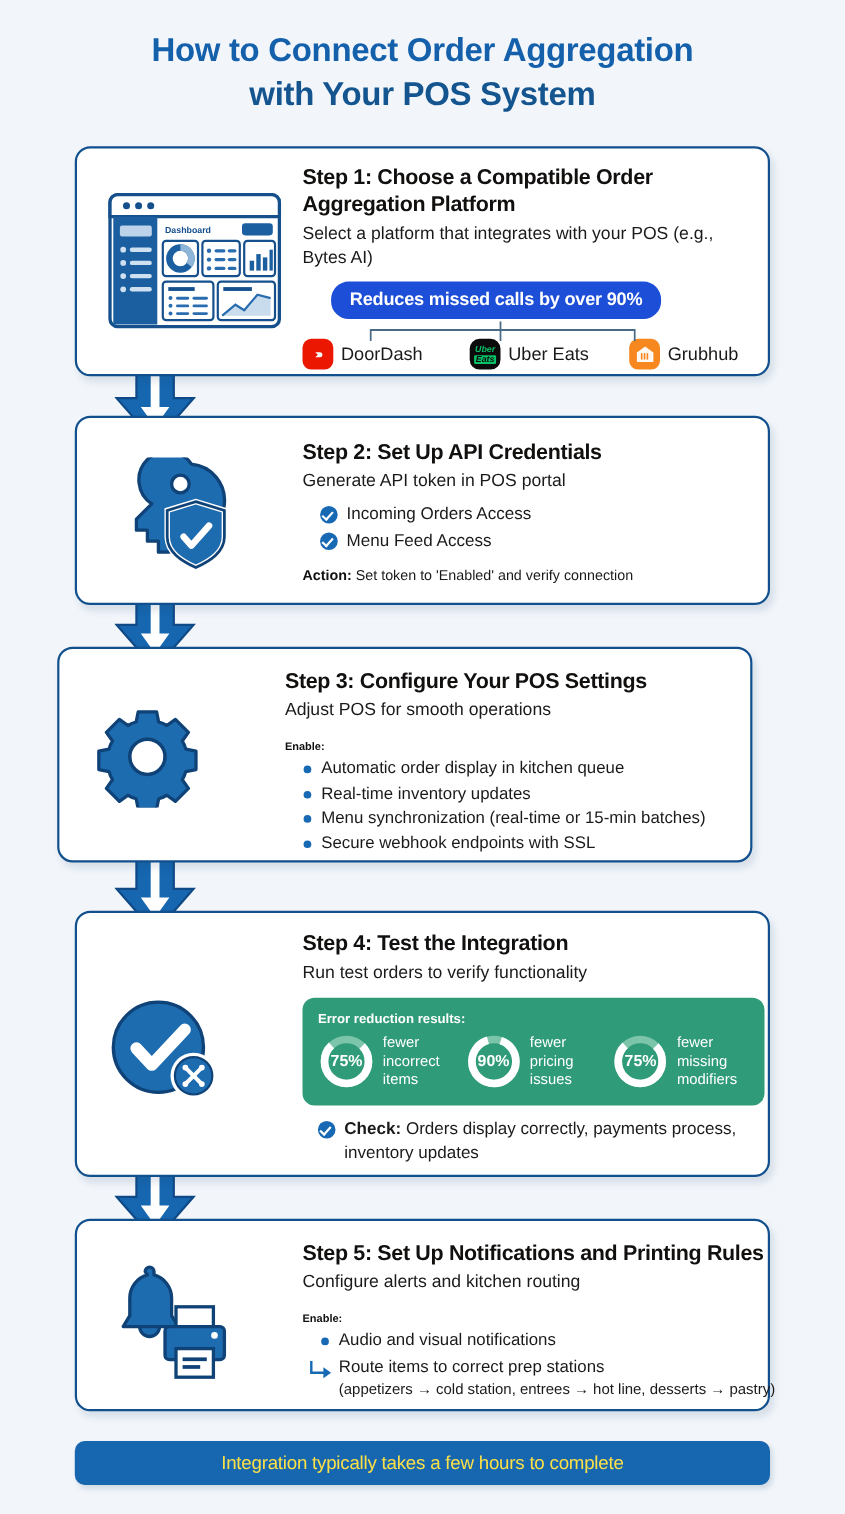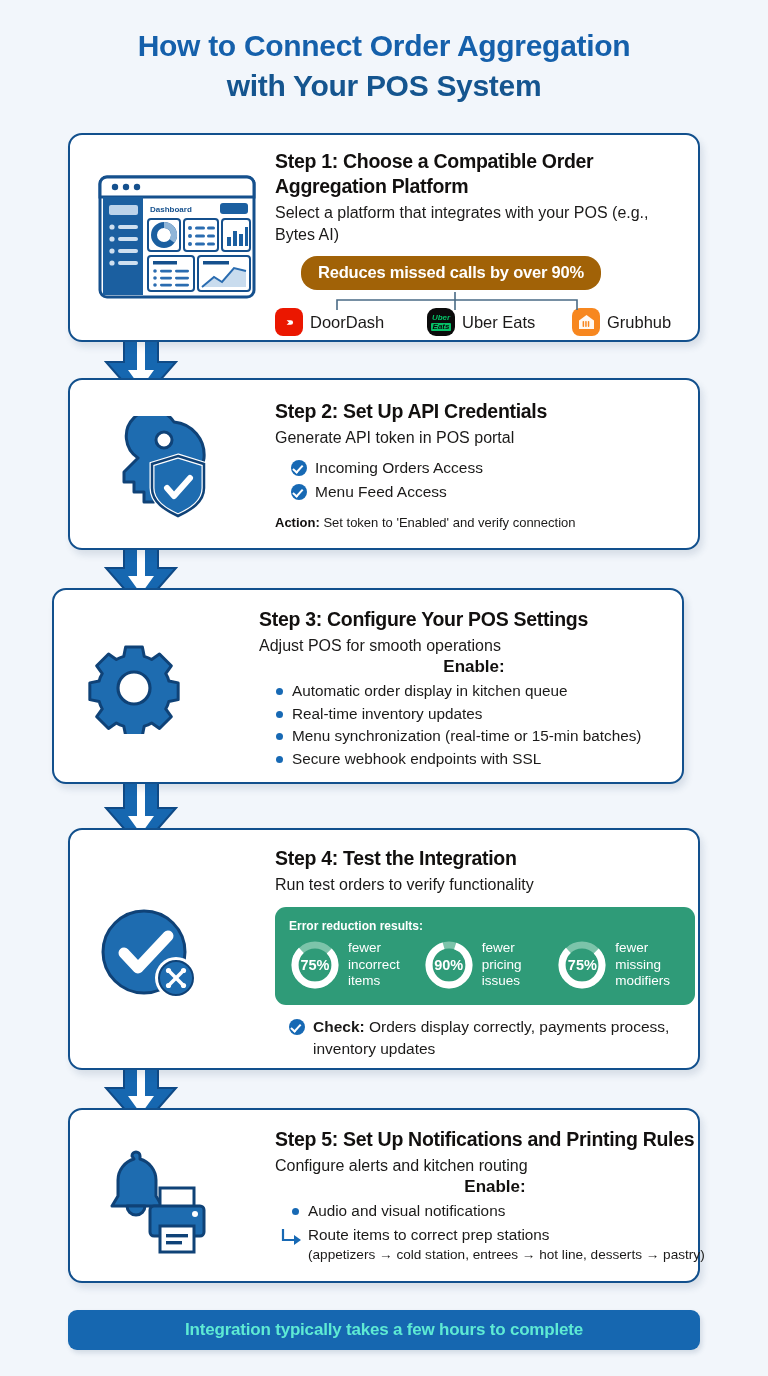--- a/index.html
+++ b/index.html
@@ -33,21 +33,21 @@
   .icon-col { position: absolute; left: 18px; }
   .txt-col  { position: absolute; }
 
   .step-title {
     font-size: 19.5px; font-weight: bold; color: #12100f;
     line-height: 25px; letter-spacing: -0.3px;
   }
   .step-sub {
     font-size: 16px; color: #1b1a19; line-height: 22px; margin-top: 3px;
   }
-  .enable-lbl { font-size: 17px; font-weight: bold; color: #12100f; margin-top: 0; text-align: center; }
+  .enable-lbl { font-size: 10px; font-weight: bold; color: #12100f; margin-top: 17px; }
 
   ul.bullets { list-style: none; margin-top: 3px; }
   ul.bullets li {
     position: relative; padding-left: 19px;
     font-size: 15.3px; color: #1b1a19; line-height: 22.5px;
   }
   ul.bullets li .dot {
     position: absolute; left: 3px; top: 8px;
     width: 7px; height: 7px; border-radius: 50%; background: #1769b4;
   }
@@ -62,21 +62,21 @@
     content: ""; position: absolute; left: 4.4px; top: 3.4px;
     width: 4px; height: 7.5px; border: solid #fff;
     border-width: 0 2px 2px 0; transform: rotate(42deg);
   }
 
   .action-line { font-size: 13px; color: #1b1a19; line-height: 22px; margin-top: 9px; }
   .action-line b { font-weight: bold; color: #12100f; }
 
   
   .badge {
-    display: inline-block; background: #a16207; color: #fff;
+    display: inline-block; background: #1d4ed8; color: #fff;
     font-size: 16.5px; font-weight: bold; letter-spacing: -0.2px;
     padding: 7px 17px 8px; border-radius: 16px; white-space: nowrap;
   }
   .brand-row { display: flex; align-items: center; gap: 0; margin-top: 6px; }
   .brand { display: flex; align-items: center; gap: 7px; }
   .brand .name { font-size: 16.5px; color: #1b1a19; }
   .logo { width: 28px; height: 28px; border-radius: 8px; flex: 0 0 auto;
           display: flex; align-items: center; justify-content: center; }
   .logo.dd { background: #eb1700; }
   .logo.ue { background: #0b0b0b; border-radius: 9px; flex-direction: column; line-height: 1; }
@@ -98,21 +98,21 @@
   .gauge-lbl { color: #ffffff; font-size: 13.5px; line-height: 16.5px; }
 
   
   .arrow { position: absolute; width: 74px; height: 86px; }
 
   
   .footer {
     position: absolute; left: 68px; top: 1310px; width: 632px; height: 40px;
     background: #1667b0; border-radius: 9px;
     display: flex; align-items: center; justify-content: center;
-    color: #5eead4; font-size: 17px; font-weight: bold; letter-spacing: -0.2px;
+    color: #fde047; font-size: 17px; font-weight: normal; letter-spacing: -0.2px;
     box-shadow: 2px 3px 5px rgba(30,60,100,0.15);
   }
 </style>
 </head>
 <body>
 
 <div class="page">
 
   <div class="title">
     <div>How to Connect Order Aggregation</div>

